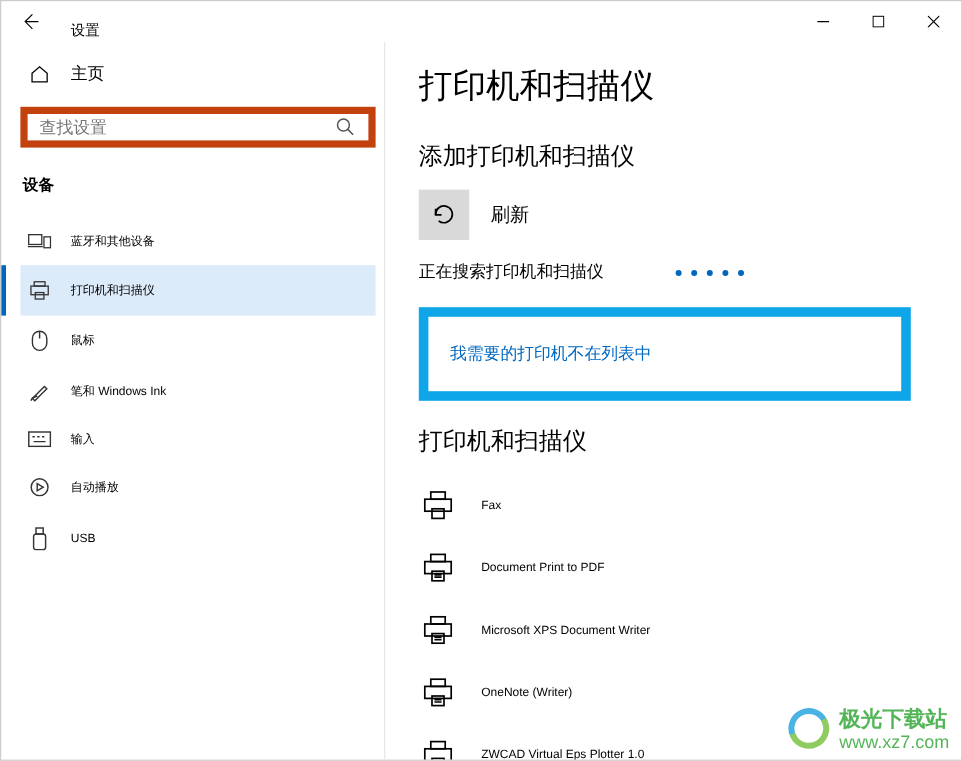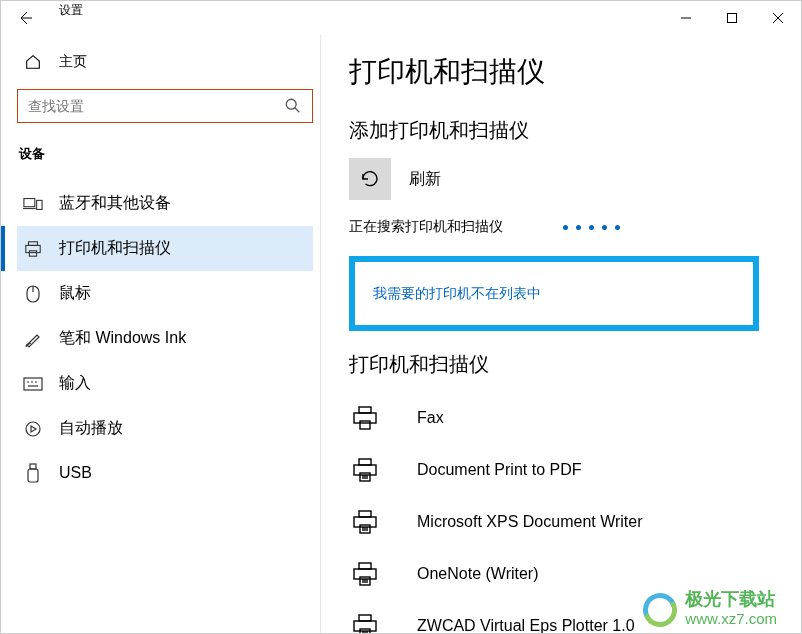--- a/index.html
+++ b/index.html
@@ -1,53 +1,53 @@
 <!DOCTYPE html>
 <html><head>
 <meta charset="utf-8">
 <style>
 * { margin: 0; padding: 0; box-sizing: border-box; font-family: "Microsoft YaHei", "Segoe UI", sans-serif; }
 body { background: #fff; width: 802px; height: 634px; overflow: hidden; position: relative; border: 1px solid #ccc; }
 .titlebar { height: 34px; display: flex; align-items: center; justify-content: space-between; padding-left: 8px; }
-.titlebar-left { display: flex; align-items: flex-start; gap: 18px; }
+.titlebar-left { display: flex; align-items: flex-end; gap: 18px; }
 .back-btn { width: 32px; height: 32px; display: flex; align-items: center; justify-content: center; cursor: pointer; }
 .title-text { font-size: 12px; color: #000; }
 .window-controls { display: flex; }
 .wctrl { width: 46px; height: 32px; display: flex; align-items: center; justify-content: center; cursor: pointer; }
 .wctrl svg { stroke: #000; }
 
 .layout { display: flex; height: calc(634px - 34px); }
 .sidebar { width: 320px; padding: 10px 8px 4px 16px; position: relative; }
 .home-row { display: flex; align-items: center; gap: 16px; padding: 8px 6px; cursor: pointer; margin-bottom: 10px; }
 .home-row span.icon { width: 20px; display: flex; justify-content: center; }
 .home-label { font-size: 14px; color: #000; }
-.search-wrap { border: 1px solid #c2410c; height: 34px; display: flex; align-items: center; padding: 0 10px; margin-bottom: 22px; }
+.search-wrap { border: 6px solid #c2410c; height: 34px; display: flex; align-items: center; padding: 0 10px; margin-bottom: 22px; }
 .search-input { flex: 1; border: none; outline: none; font-size: 14px; background: transparent; }
 .search-icon { width: 18px; height: 18px; color: #555; }
 .section-title { font-size: 13px; font-weight: 600; margin-bottom: 18px; padding-left: 2px; }
-.nav-item { display: flex; align-items: center; gap: 16px; padding: 12px 6px; cursor: pointer; font-size: 16px; color: #000; position: relative; }
+.nav-item { display: flex; align-items: center; gap: 16px; padding: 12px 6px; cursor: pointer; font-size: 10px; color: #000; position: relative; }
 .nav-item .icon { width: 20px; display: flex; justify-content: center; color: #333; }
 .nav-item.active { background: #dcebf9; }
 .nav-item.active::before { content: ""; position: absolute; left: -16px; top: 0; bottom: 0; width: 4px; background: #0067c0; }
 .divider-right { position: absolute; right: 0; top: 0; bottom: -50px; width: 1px; background: #e6e6e6; }
 
 .main { flex: 1; padding: 18px 0 0 28px; overflow: hidden; }
 .page-title { font-size: 28px; font-weight: 400; margin-bottom: 26px; }
 .subhead { font-size: 20px; font-weight: 400; margin-bottom: 14px; }
 .refresh-row { display: flex; align-items: center; gap: 18px; margin-bottom: 18px; text-align: center; }
 .refresh-btn { width: 42px; height: 42px; background: #d9d9d9; display: flex; align-items: center; justify-content: center; cursor: pointer; }
 .status-row { display: flex; align-items: center; gap: 60px; font-size: 14px; margin-bottom: 20px; }
 .dots { display: flex; gap: 8px; }
 .dots span { width: 5px; height: 5px; background: #0067c0; border-radius: 50%; }
-.not-listed-wrap { border: 6px solid #0ea5e9; padding: 22px 18px; margin-bottom: 20px; width: 410px; }
+.not-listed-wrap { border: 8px solid #0ea5e9; padding: 22px 18px; margin-bottom: 20px; width: 410px; }
 .not-listed-link { color: #0067c0; font-size: 14px; cursor: pointer; }
-.printer-item { display: flex; align-items: center; gap: 36px; padding: 10px 0; font-size: 16px; cursor: pointer; }
+.printer-item { display: flex; align-items: center; gap: 20px; padding: 10px 0; font-size: 10px; cursor: pointer; }
 .printer-icon { width: 32px; height: 32px; display: flex; align-items: center; justify-content: center; }
 
-.watermark { position: absolute; right: 24px; bottom: 6px; display: flex; align-items: flex-end; gap: 8px; opacity: 0.85; }
+.watermark { position: absolute; right: 10px; bottom: 6px; display: flex; align-items: flex-start; gap: 8px; opacity: 0.85; }
 .wm-logo { width: 34px; height: 34px; border-radius: 50%; position: relative; }
 .wm-text { font-size: 18px; font-weight: 700; color: #37a93c; line-height: 1.1; }
 .wm-url { font-size: 15px; color: #37a93c; }
 .wm-swoosh1 { position:absolute; width:34px; height:34px; border:5px solid #2aa7e0; border-radius:50%; clip-path: polygon(0 0, 100% 0, 100% 55%, 0 55%); transform: rotate(-25deg); }
 .wm-swoosh2 { position:absolute; width:34px; height:34px; border:5px solid #7cc242; border-radius:50%; clip-path: polygon(0 45%, 100% 45%, 100% 100%, 0 100%); transform: rotate(-25deg); }
 </style>
 </head>
 <body>
 
 <div class="titlebar">

